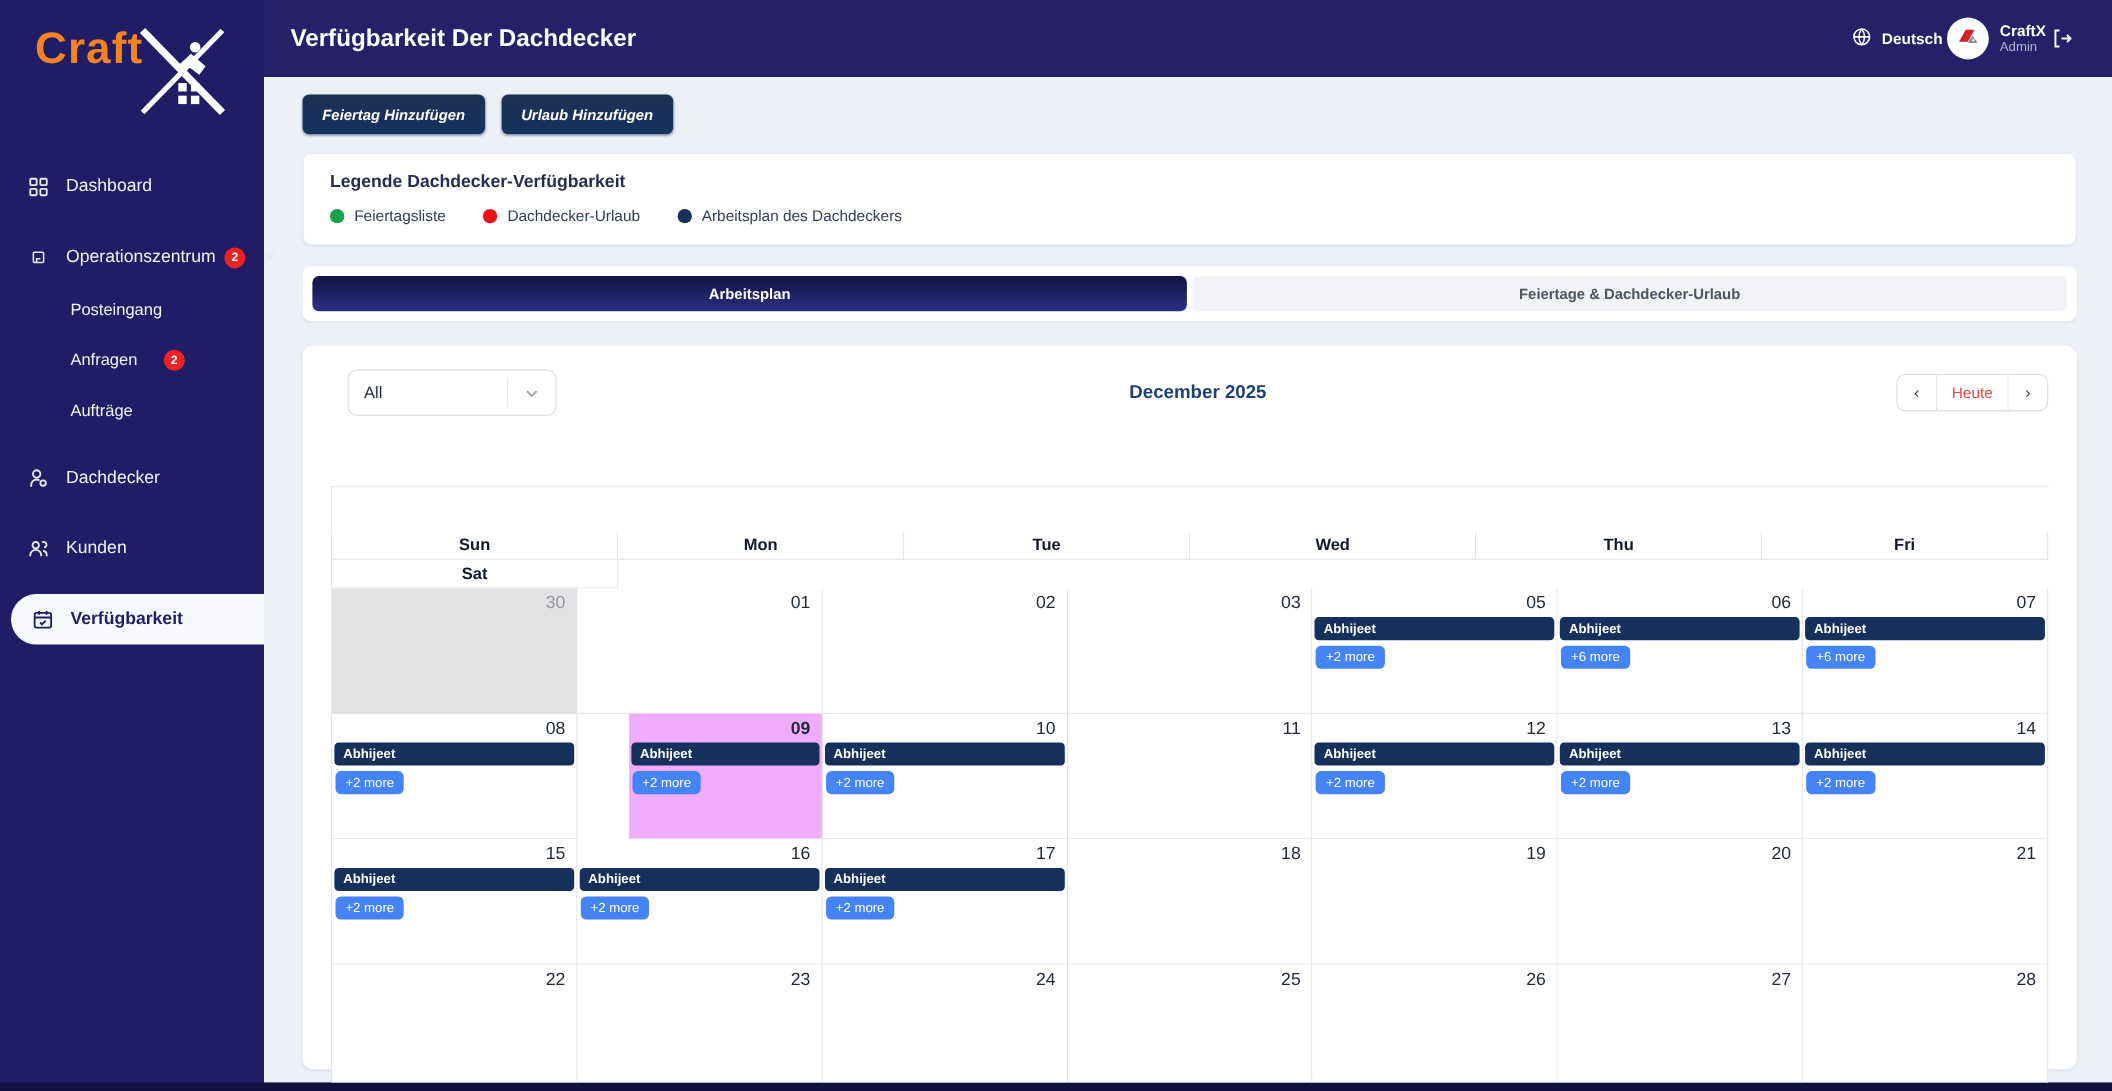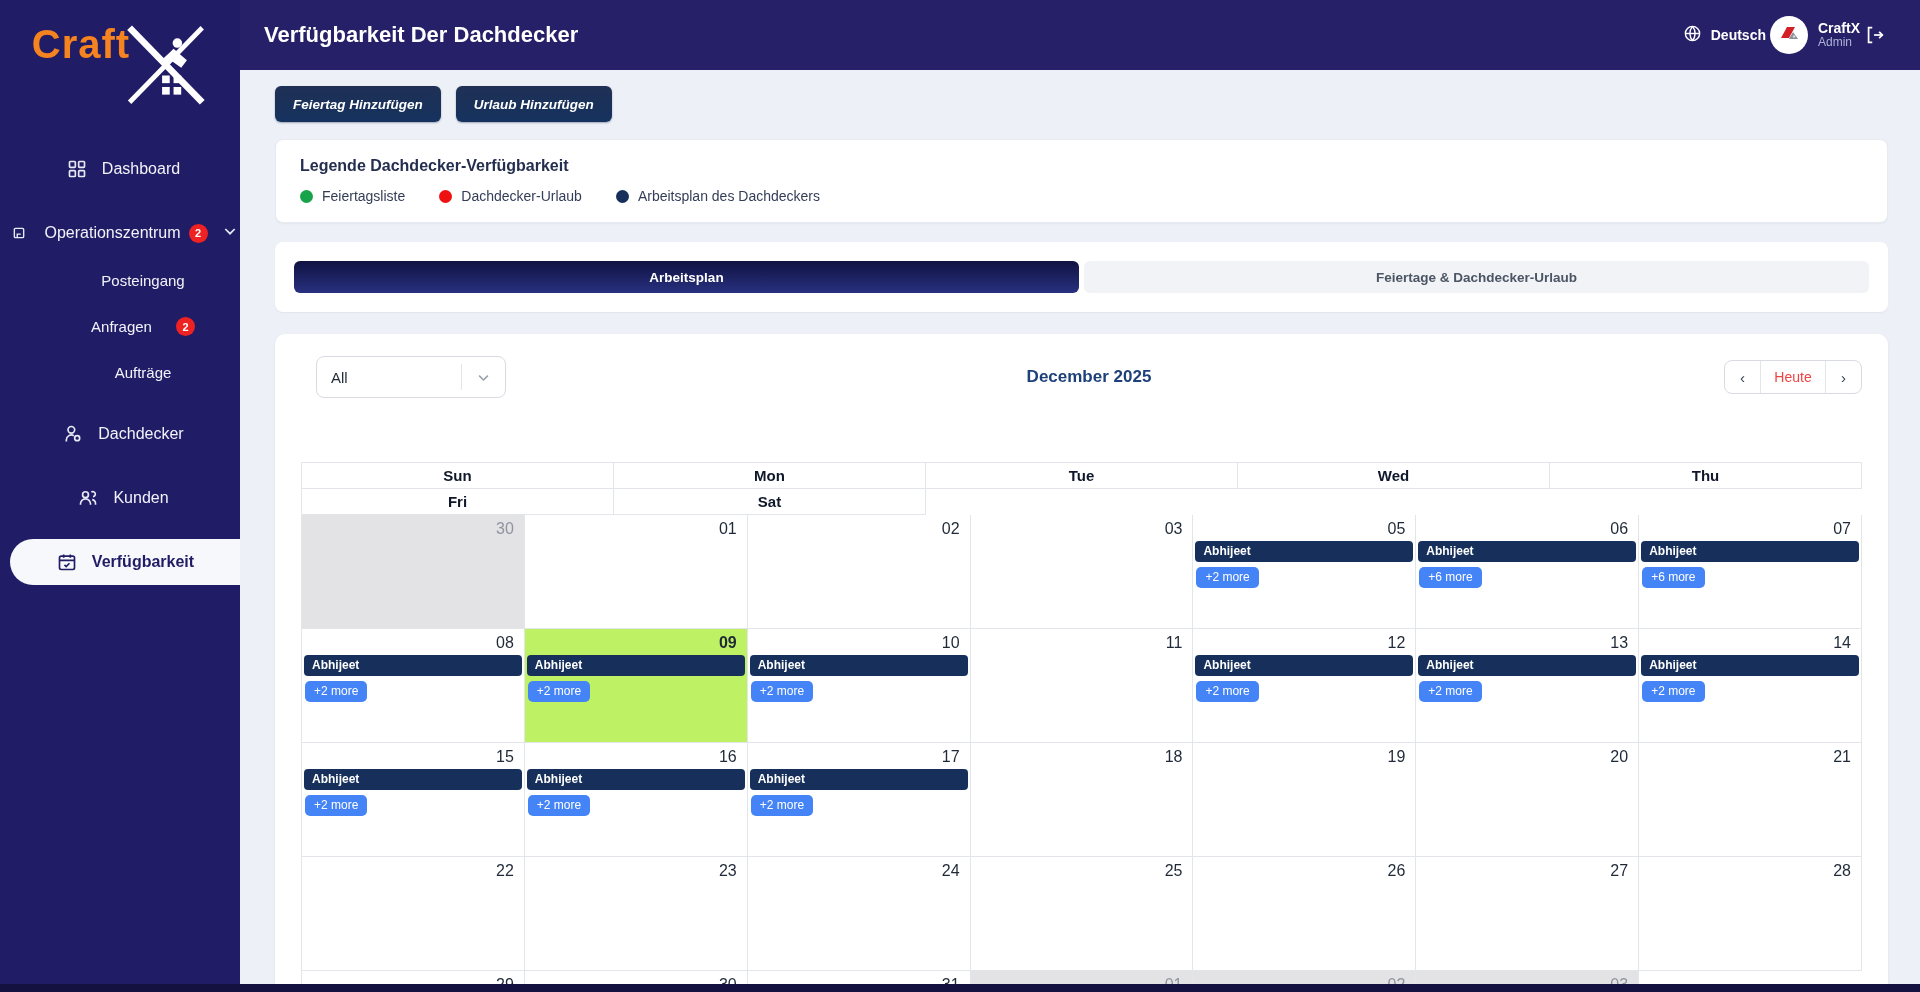--- a/index.html
+++ b/index.html
@@ -3,21 +3,21 @@
 <meta charset="utf-8">
 <style>
   * { margin:0; padding:0; box-sizing:border-box; }
   html,body { width:1920px; height:992px; overflow:hidden; font-family:"Liberation Sans", sans-serif; background:#141040; }
 
   
   .sidebar { position:absolute; left:0; top:0; width:240px; height:984px; background:#211c66; z-index:5; }
   .logo { display:flex; align-items:flex-start; justify-content:center; padding:22px 6px 6px 10px; }
   .logo-text { color:#f5831f; font-size:40px; font-weight:800; letter-spacing:1px; margin-right:-14px; position:relative; z-index:2; }
   .nav { margin-top:28px; }
-  .nav-item { display:flex; align-items:center; gap:14px; padding:12px 18px 12px 24px; color:#f2f3fa; font-size:16px; font-weight:500; cursor:pointer; margin-bottom:18px; position:relative;justify-content:center; }
+  .nav-item { display:flex; align-items:center; gap:14px; padding:12px 18px 12px 24px; color:#f2f3fa; font-size:16px; font-weight:500; cursor:pointer; margin-bottom:18px; position:relative; }
   .nav-item .icon { width:22px; height:22px; flex:0 0 22px; display:flex; align-items:center; justify-content:center; }
   .nav-item svg { stroke:#e7e9f5; }
   .sub-item { padding:8px 18px 8px 64px; font-size:15px; margin-bottom:12px; }
   .badge { background:#e22; color:#fff; font-size:11px; font-weight:700; min-width:19px; height:19px; border-radius:50%; display:inline-flex; align-items:center; justify-content:center; padding:0 4px; }
   .badge.inline { margin-left:10px; }
   .chev-right { margin-left:auto; }
   .nav-item.active { background:#f7f8fb; color:#211c66; border-radius:28px 0 0 28px; margin-left:10px; padding-left:18px; font-weight:700; }
   .nav-item.active svg { stroke:#211c66; }
 
   
@@ -36,44 +36,44 @@
   .main { position:absolute; left:240px; top:70px; right:0; height:914px; background:#edf1f7; padding:16px 32px 0 35px; overflow:hidden; }
   .btn-row { display:flex; gap:15px; margin-bottom:17px; }
   .btn-navy { background:linear-gradient(180deg,#1f3055 0%, #15325e 100%); color:#fff; border:none; border-radius:6px; height:36px; padding:0 18px; font-size:13.5px; font-weight:600; font-family:inherit; cursor:pointer; box-shadow:0 1px 2px rgba(10,20,60,.35);font-style:italic; }
 
   .legend-card { background:#fff; border-radius:8px; border:1px solid #e7eaf1; box-shadow:0 1px 2px rgba(20,30,70,.05); padding:17px 24px 18px; margin-bottom:19px; }
   .legend-title { font-size:16px; font-weight:700; color:#242e4e; }
   .legend-items { display:flex; gap:34px; margin-top:13px; align-items:center; }
   .legend-item { display:flex; align-items:center; gap:9px; font-size:14px; color:#333d57; }
   .dot { width:13px; height:13px; border-radius:50%; }
 
-  .tabs { display:flex; gap:5px; background:#fff; border-radius:8px; padding:19px; margin-bottom:22px; box-shadow:0 1px 2px rgba(20,30,70,.06); }
+  .tabs { display:flex; gap:5px; background:#fff; border-radius:8px; padding:9px; margin-bottom:22px; box-shadow:0 1px 2px rgba(20,30,70,.06); }
   .tab { flex:1; height:32px; border-radius:6px; display:flex; align-items:center; justify-content:center; font-size:13.5px; font-weight:600; cursor:pointer; }
   .tab.active { background:linear-gradient(180deg,#101241 0%, #283180 100%); color:#fff; }
   .tab.inactive { background:#f1f3f6; color:#4b5563; }
 
   
   .cal-card { background:#fff; border-radius:10px; box-shadow:0 1px 3px rgba(20,30,70,.08); padding:22px 26px 24px; height:658px; position:relative; }
   .cal-toolbar { display:flex; align-items:center; position:relative; height:42px;margin-left:15px; }
   .cal-select { width:190px; height:42px; border:1px solid #d8dbe2; border-radius:8px; display:flex; align-items:center; background:#fff; cursor:pointer; }
   .cal-select-value { font-size:15px; color:#1f2937; padding-left:14px; flex:1; }
   .cal-select-arrow { width:44px; height:26px; border-left:1px solid #e2e5ea; display:flex; align-items:center; justify-content:center; }
   .cal-month { position:absolute; left:0; right:0; text-align:center; font-size:17px; font-weight:700; color:#1d3f7a; pointer-events:none; }
   .cal-nav { margin-left:auto; display:flex; border:1px solid #d8dbe2; border-radius:8px; overflow:hidden; height:34px; background:#fff; }
   .cal-nav > div { display:flex; align-items:center; justify-content:center; font-size:14px; color:#ef4444; cursor:pointer; }
   .cal-nav .seg-prev, .cal-nav .seg-next { width:35px; color:#374151; font-size:15px; }
   .cal-nav .seg-today { width:66px; border-left:1px solid #e2e5ea; border-right:1px solid #e2e5ea; font-weight:500; }
 
   .cal-table { margin-top:64px; border-left:1px solid #e2e5ea; border-top:1px solid #e2e5ea; }
-  .cal-days { display:grid; grid-template-columns:repeat(5,1fr); }
+  .cal-days { display:grid; grid-template-columns:repeat(6,1fr);margin-top:40px; }
   .cal-dayhead { height:26px; border-right:1px solid #e2e5ea; border-bottom:1px solid #e2e5ea; display:flex; align-items:center; justify-content:center; font-size:15px; font-weight:700; color:#0f172a; background:#fff; }
   .cal-grid { display:grid; grid-template-columns:repeat(7,1fr); }
   .cal-cell { height:114px; border-right:1px solid #e2e5ea; border-bottom:1px solid #e2e5ea; background:#fff; overflow:hidden; }
   .cal-cell.other { background:#e3e3e6; }
-  .cal-cell.today { background:#bef264; }
+  .cal-cell.today { background:#f0abfc;margin-left:47px; }
   .cal-num { text-align:right; font-size:16px; color:#1f2937; padding:5px 10px 2px 0; }
   .cal-cell.other .cal-num { color:#8f949e; }
   .cal-cell.today .cal-num { font-weight:700; }
   .cal-event { margin:1px 2px 0 2px; background:#16305b; border-radius:4px; color:#fff; font-size:12px; font-weight:700; padding:3px 0 4px 8px; cursor:pointer; }
   .cal-more { display:inline-block; margin:5px 0 0 3px; background:#4584f6; border-radius:5px; color:#fff; font-size:12px; padding:3px 9px 4px; cursor:pointer; }
 </style>
 </head>
 <body>
 
 <div class="sidebar">

